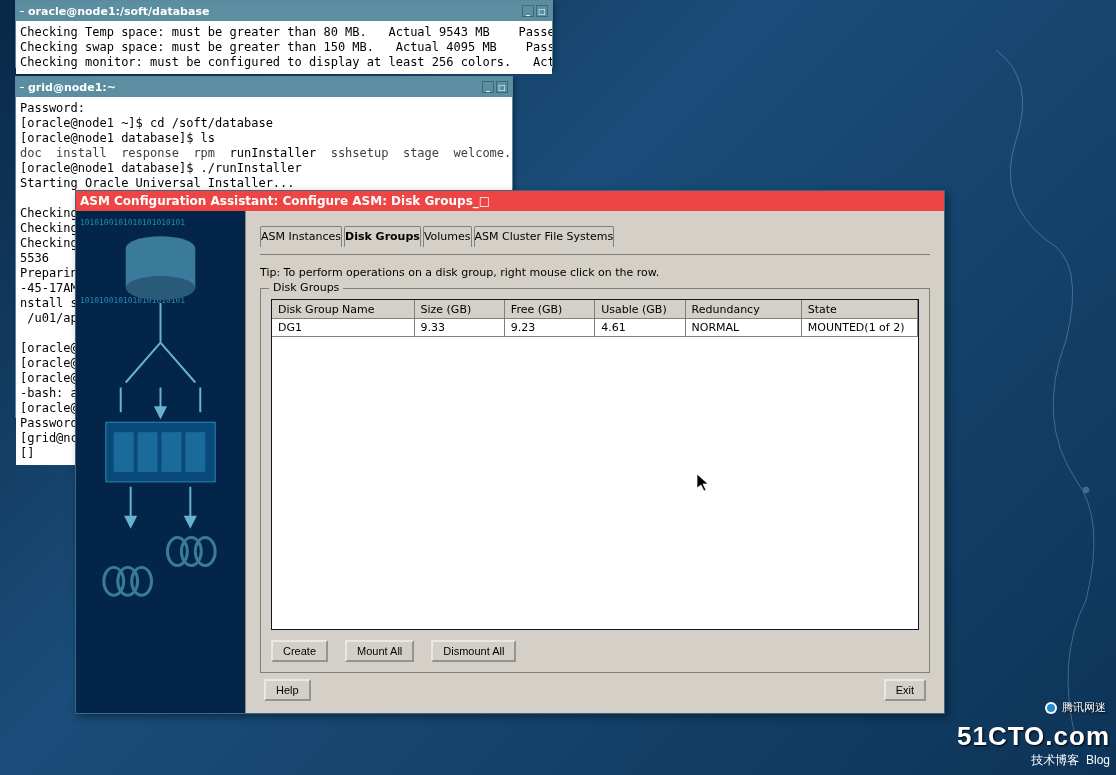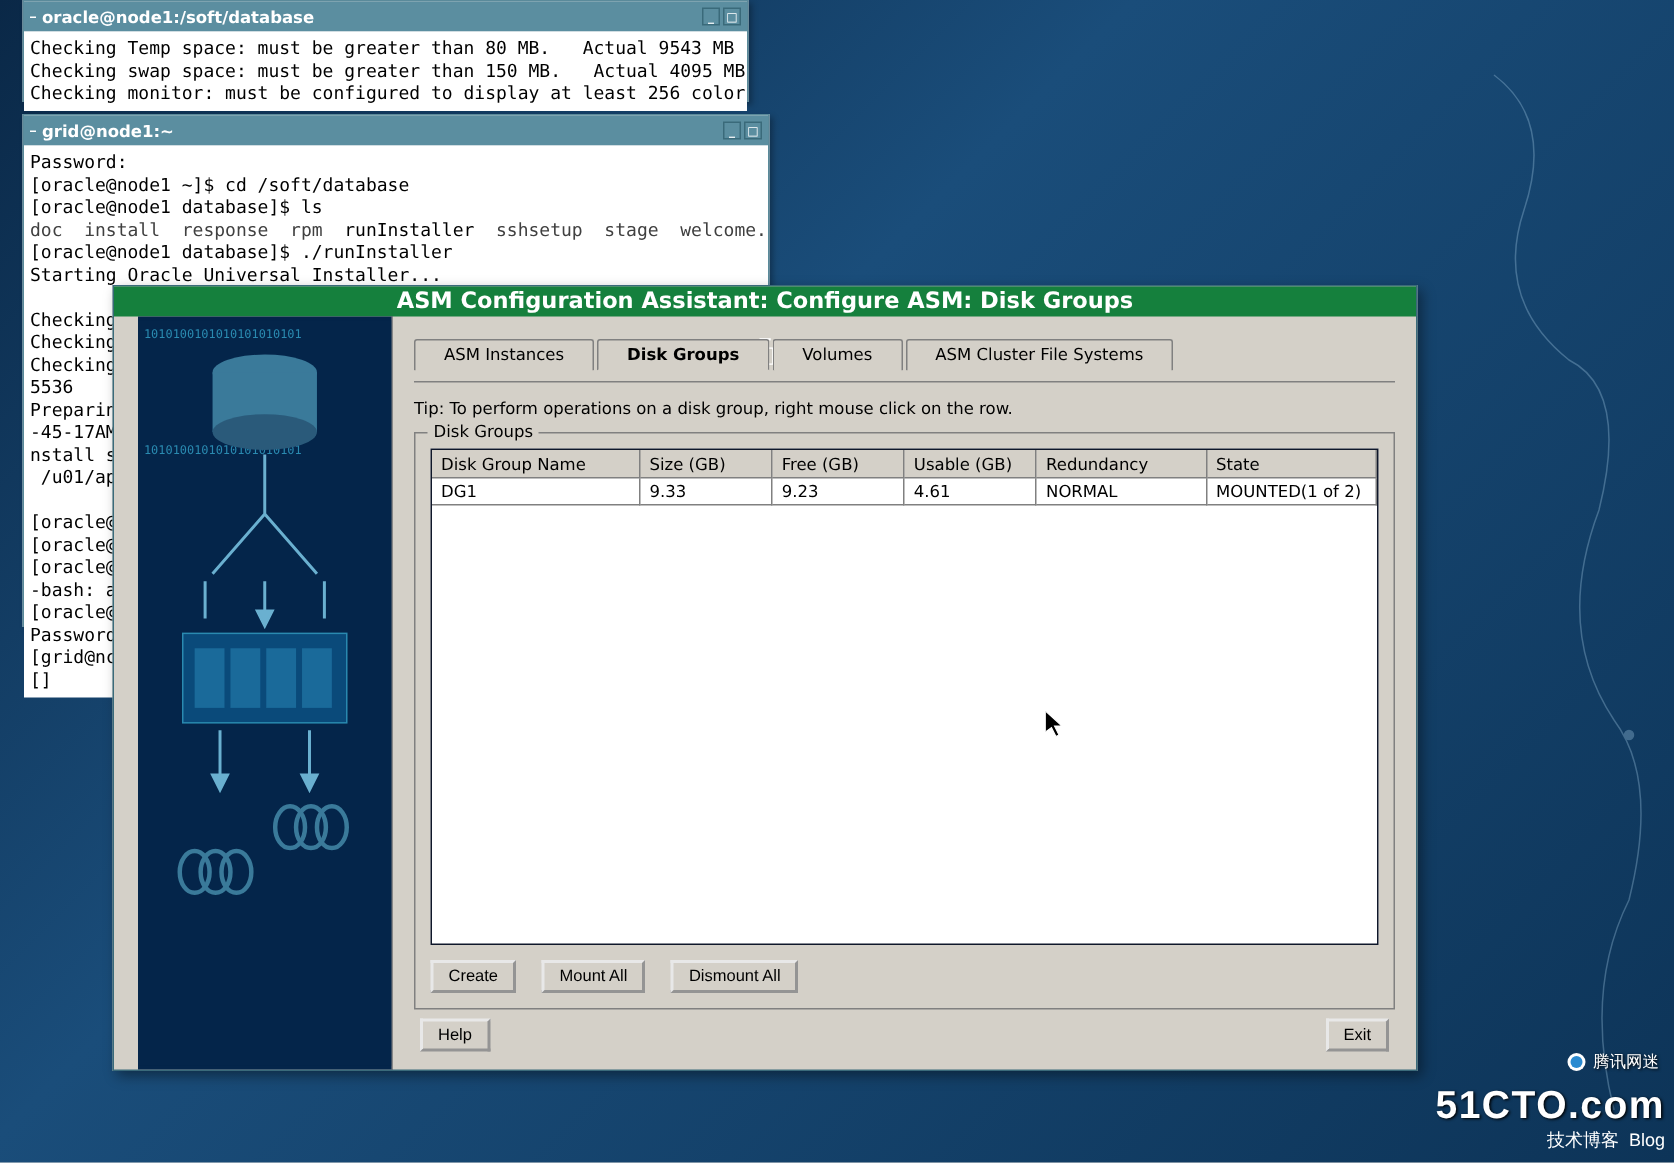--- a/index.html
+++ b/index.html
@@ -39,34 +39,34 @@
 }
 .blue { color:#404040; } .green{color:#000000;}
 
 
 .asmwin {
   position:absolute; left:75px; top:190px; width:870px; height:524px;
   background:#d4d0c8; border:1px solid #3a6a7a;
   box-shadow: 3px 3px 8px rgba(0,0,0,.4);
 }
 .asmwin .titlebar {
-  height:20px; background:#15803d; display:flex; align-items:center;
-  padding:0 4px; color:#fff; font-size:15px; font-weight:bold;flex-direction:column;
-}
-.asmwin .content { display:flex; height:calc(100% - 20px);margin-left:16px; }
+  height:20px; background:#ef4444; display:flex; align-items:center;
+  padding:0 4px; color:#fff; font-size:12px; font-weight:bold;
+}
+.asmwin .content { display:flex; height:calc(100% - 20px); }
 .asmwin .sidebar { width:170px; background:#04254a;
   position:relative; overflow:hidden; border-right:1px solid #888; }
 .asmwin .sidebar svg { width:100%; height:100%; }
 .asmwin .main { flex:1; padding:14px 14px 8px 14px; display:flex;
   flex-direction:column; }
 
 
 .tabs { display:flex; gap:2px; margin-bottom:8px; }
 .tab {
-  padding:3px 19px; font-size:11px;
+  padding:3px 0; font-size:11px;
   background:#d4d0c8; border:1px solid #808080;
   border-bottom:none; border-radius:2px 2px 0 0;
   position:relative; top:1px; cursor:pointer;
 }
 .tab.active { background:#d4d0c8; font-weight:bold; border-bottom:1px solid #d4d0c8; z-index:2; }
 .tabline { height:1px; background:#808080; margin-bottom:10px; }
 
 .infotext { font-size:11px; color:#000; line-height:1.4; margin-bottom:8px; }
 
 
@@ -113,21 +113,21 @@
 
 <div class="map-bg">
 <svg viewBox="0 0 140 775">
       <g fill="none" stroke="#9ec5e0" stroke-width="1">
 <path d="M20 50 Q60 80 40 140 Q20 200 70 240 Q110 260 90 340 Q60 420 100 480 Q130 520 110 600 Q80 660 100 740"></path>
 <circle cx="110" cy="490" r="3" fill="#9ec5e0"></circle>
 </g>
     </svg>
 </div>
 
-<div class="termwin" style="left:15px; top:0; width:484px; height:68px;">
+<div class="termwin" style="left:15px; top:0; width:538px; height:68px;">
   <div class="titlebar">
     <span class="dash"></span>
     <span>oracle@node1:/soft/database</span>
     <span class="spacer"></span>
     <span class="wbtn">_</span>
     <span class="wbtn">□</span>
   </div>
   <div class="body">Checking Temp space: must be greater than 80 MB.   Actual 9543 MB    Passed
 Checking swap space: must be greater than 150 MB.   Actual 4095 MB    Passed
 Checking monitor: must be configured to display at least 256 colors.   Actual 6</div>

